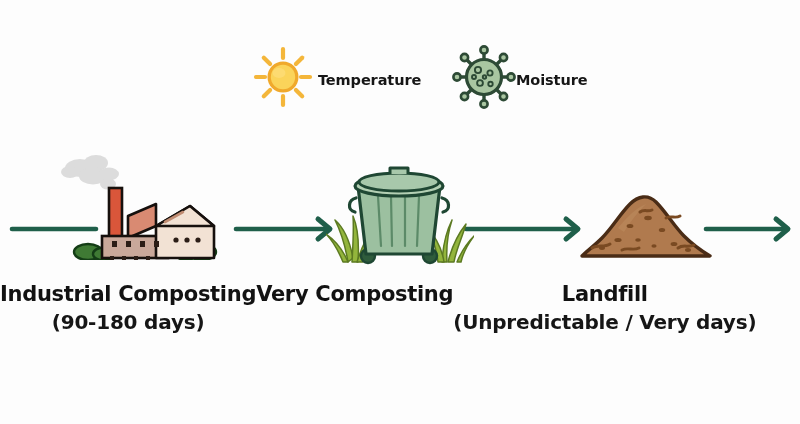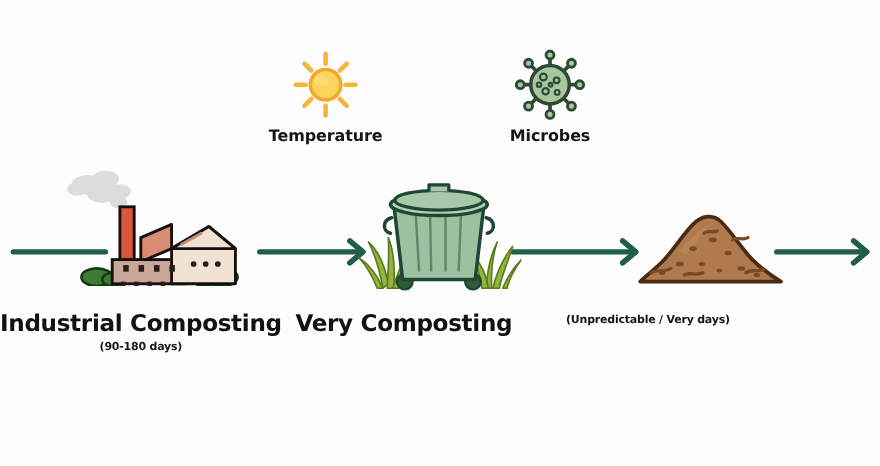--- a/index.html
+++ b/index.html
@@ -28,21 +28,21 @@
     left: 248px;
     top: 44px;
     width: 300px;
     height: 100px;
     display: flex;
     justify-content: space-between;
     align-items: flex-start;
   }
   .factor {
     display: flex;
-    flex-direction: column;
+    flex-direction: row;
     align-items: center;
     width: 96px;
   }
   .factor-icon {
     height: 66px;
     display: flex;
     align-items: center;
     justify-content: center;
   }
   .factor-label {
@@ -91,21 +91,21 @@
     font-size: 21px;
     font-weight: 700;
     color: #121212;
     letter-spacing: -0.3px;
     line-height: 1.15;
     white-space: nowrap;
   }
   .stage-sub {
     margin-top: 4px;
     font-family: "DejaVu Sans", sans-serif;
-    font-size: 10px;
+    font-size: 20px;
     font-weight: 600;
     color: #161616;
     letter-spacing: -0.2px;
     white-space: nowrap;
   }
 </style>
 </head>
 <body>
 
 <div id="canvas">
@@ -161,21 +161,21 @@
           <g fill="none" stroke="#2d4a35" stroke-width="1.9">
             <circle cx="26" cy="26" r="3.1"></circle>
             <circle cx="38" cy="29" r="2.6"></circle>
             <circle cx="28" cy="39" r="2.9"></circle>
             <circle cx="38.5" cy="40" r="2.2"></circle>
             <circle cx="22" cy="33" r="2"></circle>
             <circle cx="32.5" cy="33" r="1.7"></circle>
           </g>
         </svg>
       </div>
-      <div class="factor-label">Microbes</div>
+      <div class="factor-label">Moisture</div>
     </div>
   </div>
 
   <svg class="flowline" viewBox="0 0 800 46">
     <g stroke="#1f5f4a" stroke-width="4.6" stroke-linecap="round" fill="none">
       <line x1="12" y1="23" x2="96" y2="23"></line>
       <line x1="236" y1="23" x2="328" y2="23"></line>
       <line x1="466" y1="23" x2="576" y2="23"></line>
       <line x1="706" y1="23" x2="786" y2="23"></line>
     </g>
@@ -309,17 +309,18 @@
     <div class="stage">
       <div class="stage-title">Industrial Composting</div>
       <div class="stage-sub">(90-180 days)</div>
     </div>
 
     <div class="stage">
       <div class="stage-title">Very Composting</div>
     </div>
 
     <div class="stage">
+      <div class="stage-title">Landfill</div>
       <div class="stage-sub">(Unpredictable / Very days)</div>
     </div>
   </div>
 
 </div>
 
 </body></html>

